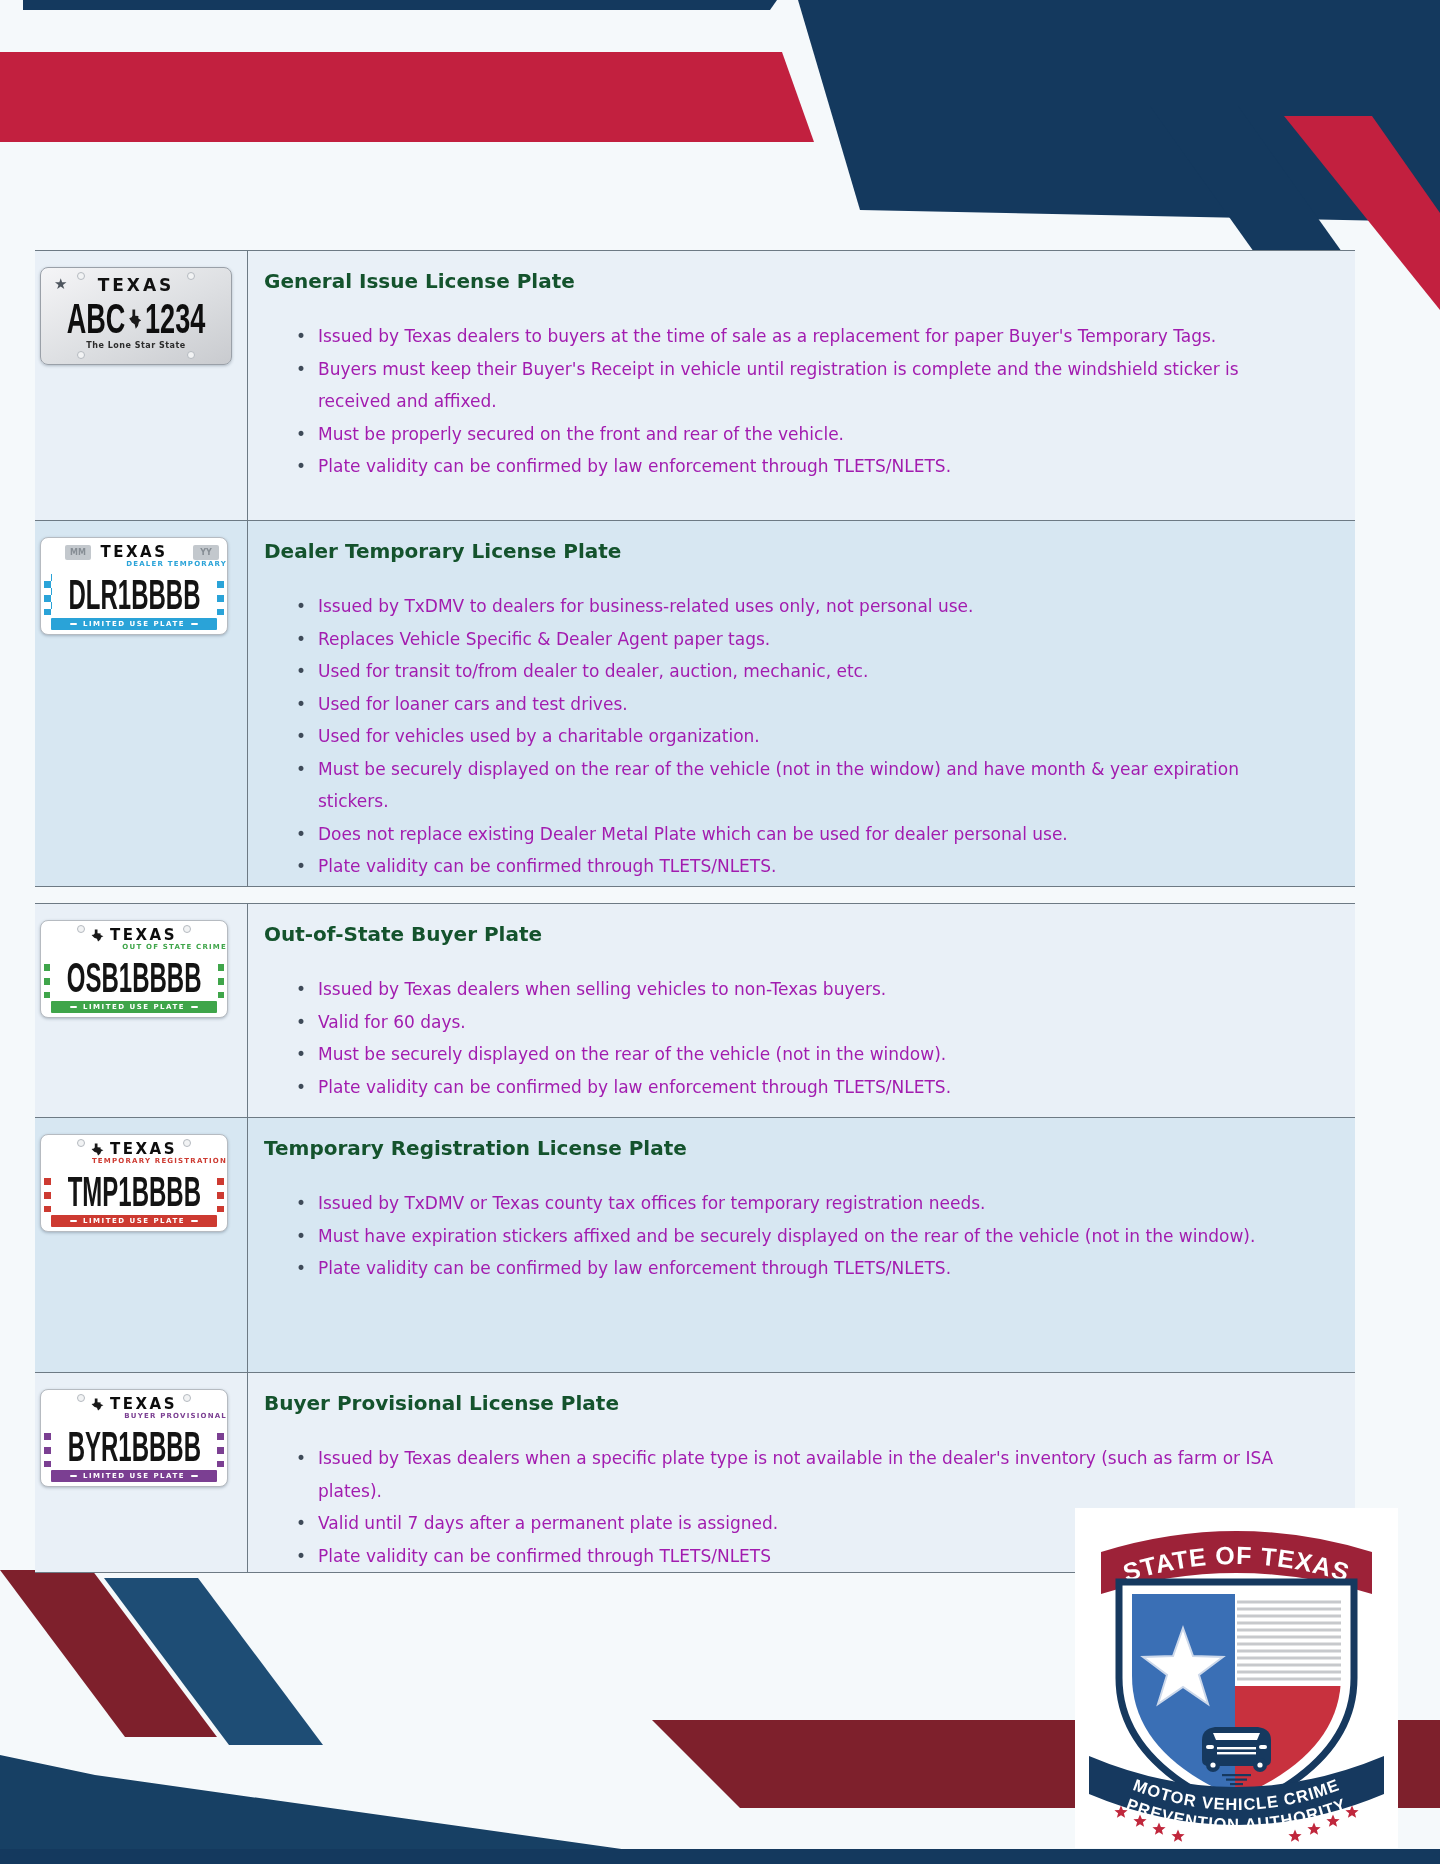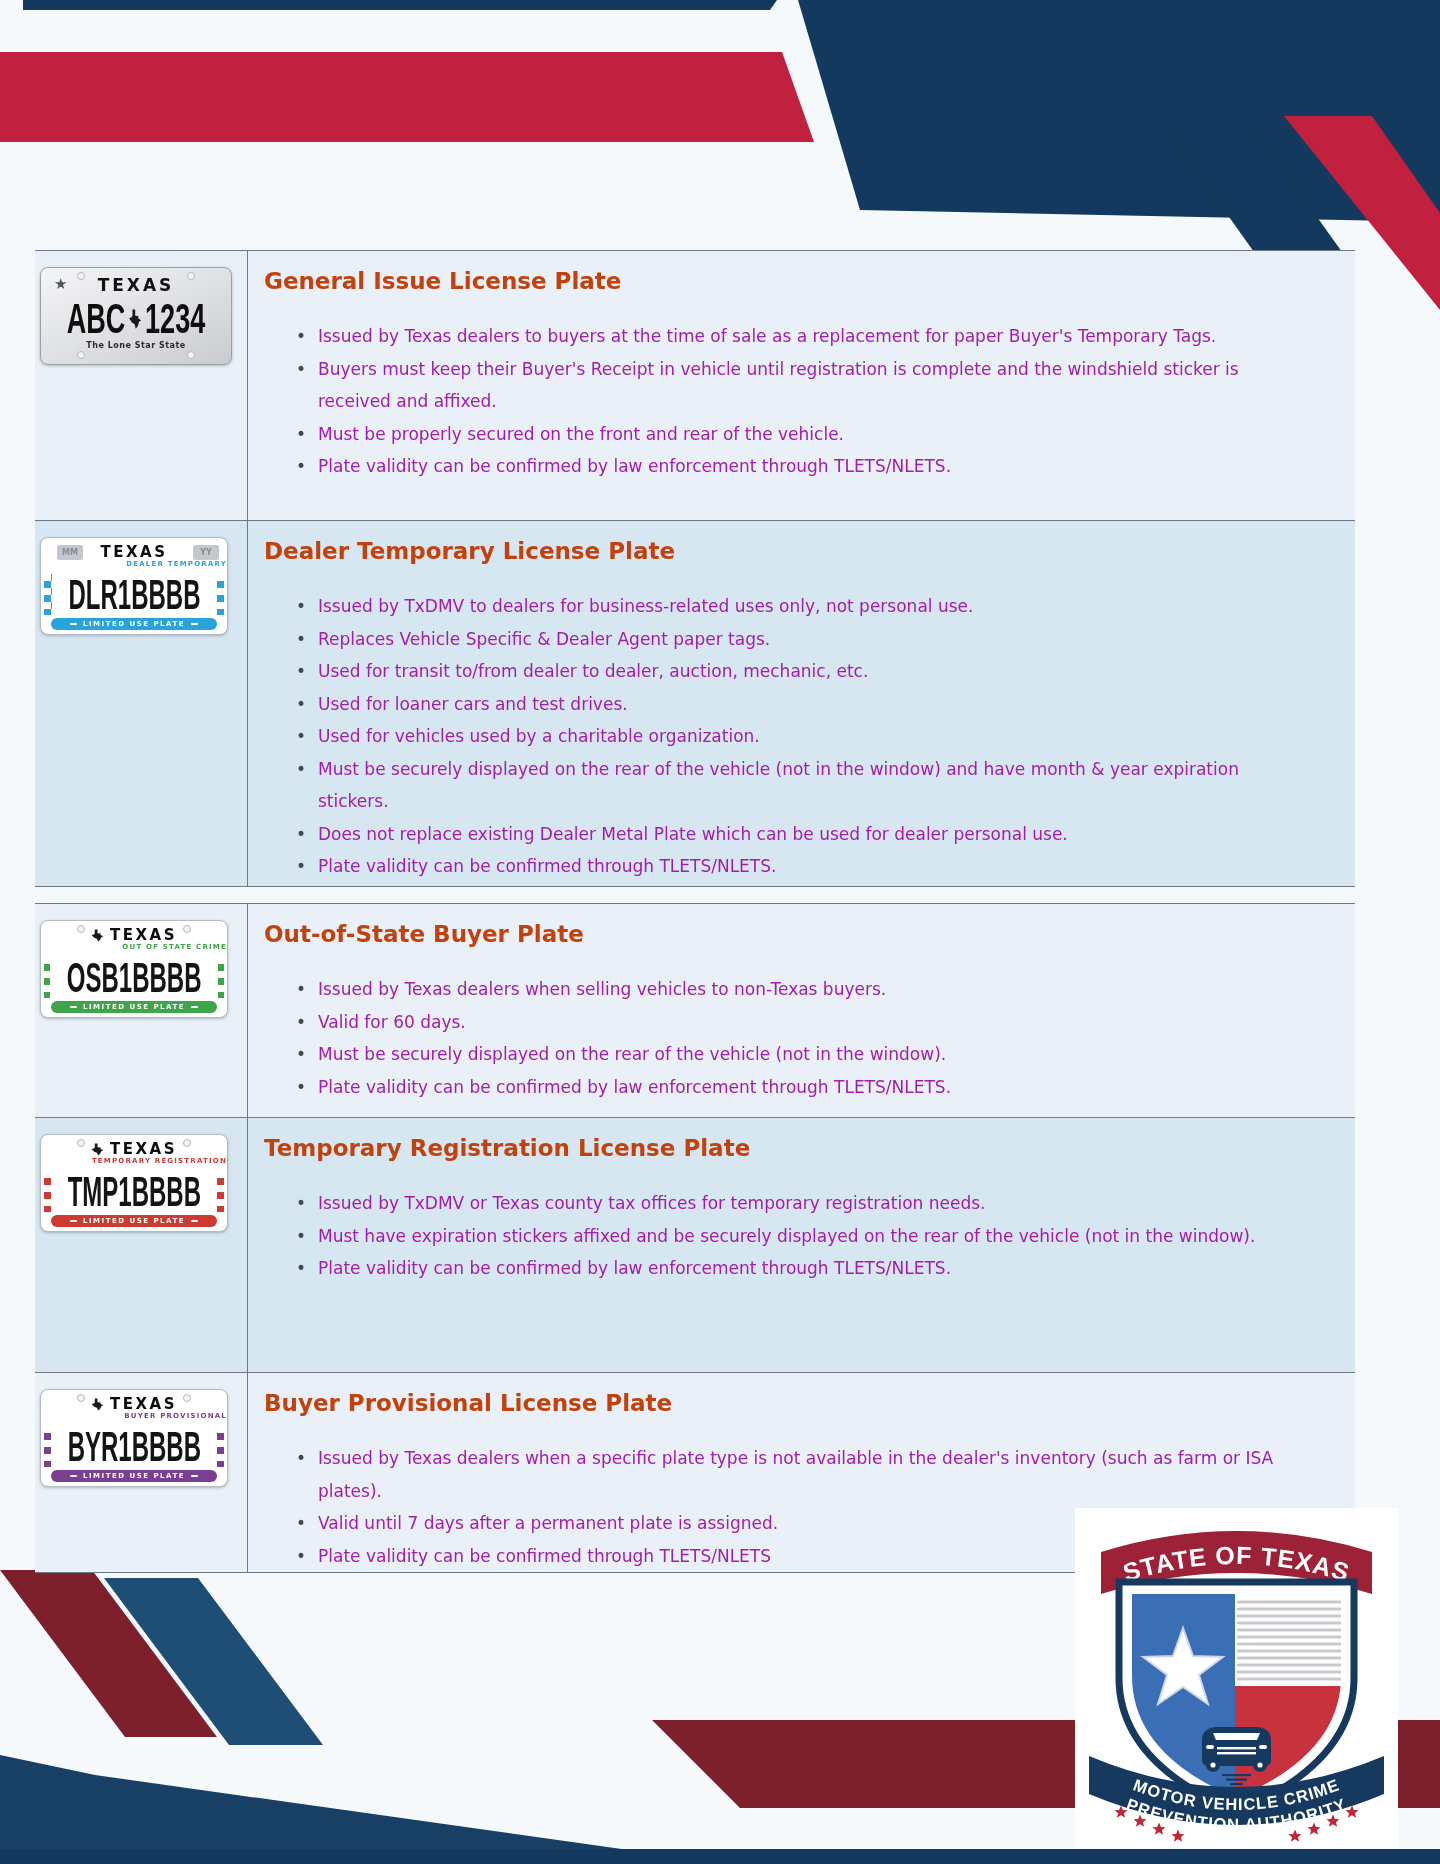--- a/index.html
+++ b/index.html
@@ -25,21 +25,21 @@
   .content{position:absolute;left:35px;top:250px;width:1320px;}
   .group{border-top:1px solid #6d7a84;border-bottom:1px solid #6d7a84;}
   .group + .group{margin-top:16px;}
   .row{display:flex;box-sizing:border-box;}
   .row + .row{border-top:1px solid #6d7a84;}
   .bg-light{background:#e9f0f7;}
   .bg-blue {background:#d7e7f2;}
   .r1{min-height:269px}.r2{min-height:366px}.r3{min-height:213px}.r4{min-height:255px}.r5{min-height:196px}
   .plate-cell{flex:0 0 213px;border-right:1px solid #6d7a84;padding-top:16px;box-sizing:border-box;}
   .text-cell{flex:1;padding:17px 0 0 16px;}
-  .text-cell h2{margin:0 0 26px 0;font-size:23px;line-height:26px;font-weight:bold;color:#c2410c;}
+  .text-cell h2{margin:0 0 26px 0;font-size:20px;line-height:26px;font-weight:bold;color:#14532d;}
   .bullets{list-style:none;margin:0;padding:0;max-width:1010px;}
   .bullets li{position:relative;padding-left:54px;font-size:17px;line-height:32.5px;color:#a21caf;}
   .bullets li::before{content:"•";position:absolute;left:32px;top:0;color:#3e4a58;}
 
   
   .plate{position:relative;margin-left:5px;width:186px;height:96px;border-radius:8px;
          box-shadow:0 1px 3px rgba(40,60,80,.3);}
   .screw{position:absolute;width:6px;height:6px;border-radius:50%;background:#f2f3f4;border:1px solid #b5bac0;}
   .sc-tl{left:36px;top:4px}.sc-tr{right:36px;top:4px}.sc-bl{left:36px;bottom:5px}.sc-br{right:36px;bottom:5px}
 
@@ -54,28 +54,28 @@
   .pg-serial .tx-icon{width:16px;height:16px;}
   .pg-caption{position:absolute;bottom:14px;width:100%;text-align:center;font-size:8px;
               font-weight:bold;letter-spacing:.5px;color:#2c2c2c;}
 
   .plate-limited{background:#fff;border:1px solid #b6bbc1;}
   .pl-top{display:flex;align-items:center;justify-content:center;gap:6px;margin-top:6px;height:16px;}
   .pl-texas{font-size:15px;font-weight:bold;letter-spacing:2.5px;color:#0d0d0d;}
   .tx-icon{width:13px;height:13px;fill:#1a1a1a;}
   .pl-sticker{position:absolute;top:7px;width:26px;height:15px;background:#c3c8cd;border-radius:2px;
               color:#868d94;font-size:8px;font-weight:bold;display:flex;align-items:center;justify-content:center;}
-  .st-l{left:16px}.st-r{right:8px}
+  .st-l{left:24px}.st-r{right:8px}
   .pl-sub{text-align:right;font-size:7px;font-weight:bold;letter-spacing:1.2px;color:var(--pc);line-height:9px;}
   .pl-serialrow{position:absolute;left:3px;right:3px;top:36px;bottom:19px;display:flex;align-items:stretch;}
   .check{width:13px;background:conic-gradient(var(--pc) 0 25%,#fff 0 50%,var(--pc) 0 75%,#fff 0) 0 0/14px 14px;}
   .pl-serial{flex:1;text-align:center;font-family:"Liberation Sans",sans-serif;font-size:30px;
              font-weight:bold;color:#141414;transform:scale(.8,1.4);transform-origin:center 45%;line-height:40px;}
   .pl-banner{position:absolute;left:10px;right:10px;bottom:4px;height:12px;background:var(--pc);
-             border-radius:6px;display:flex;align-items:center;justify-content:center;gap:6px;
+             border-radius:1px;display:flex;align-items:center;justify-content:center;gap:6px;
              color:#fff;font-size:7px;font-weight:bold;letter-spacing:1.5px;}
   .dash{width:7px;height:2.5px;background:#fff;border-radius:1px;}
 
   
   .logo-box{position:absolute;left:1075px;top:1508px;width:323px;height:340px;background:#fff;z-index:5;}
   .logo-box svg{display:block;width:100%;height:100%;}
 </style>
 </head>
 <body>
 

